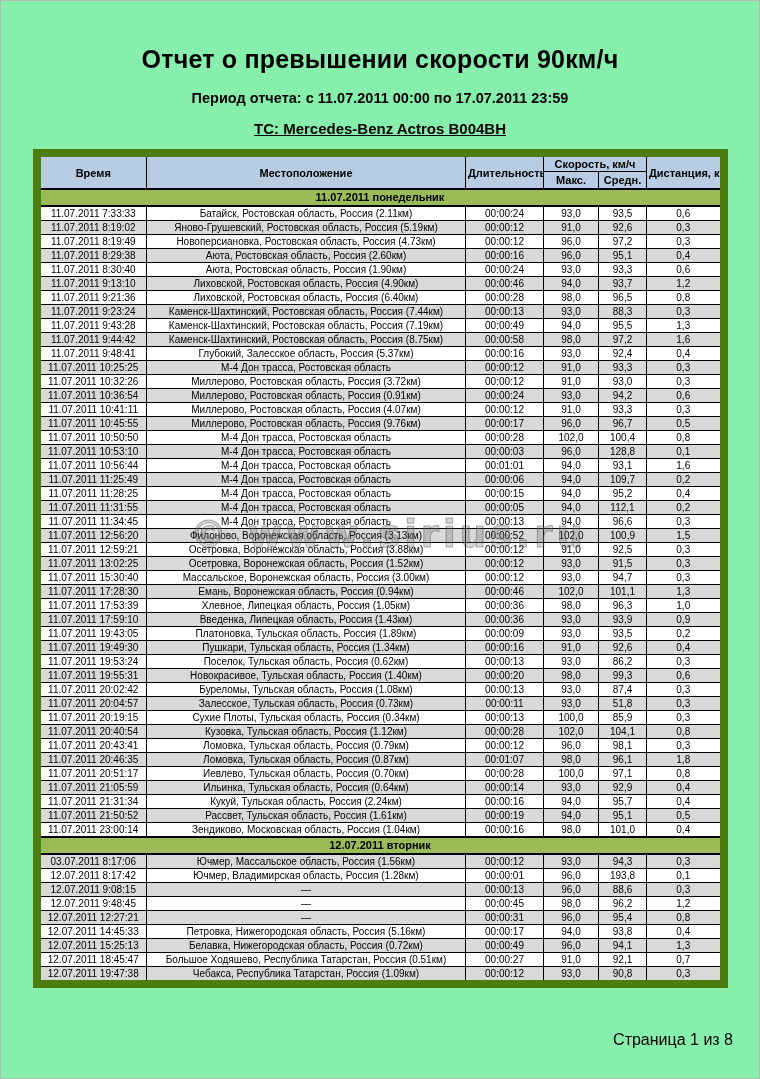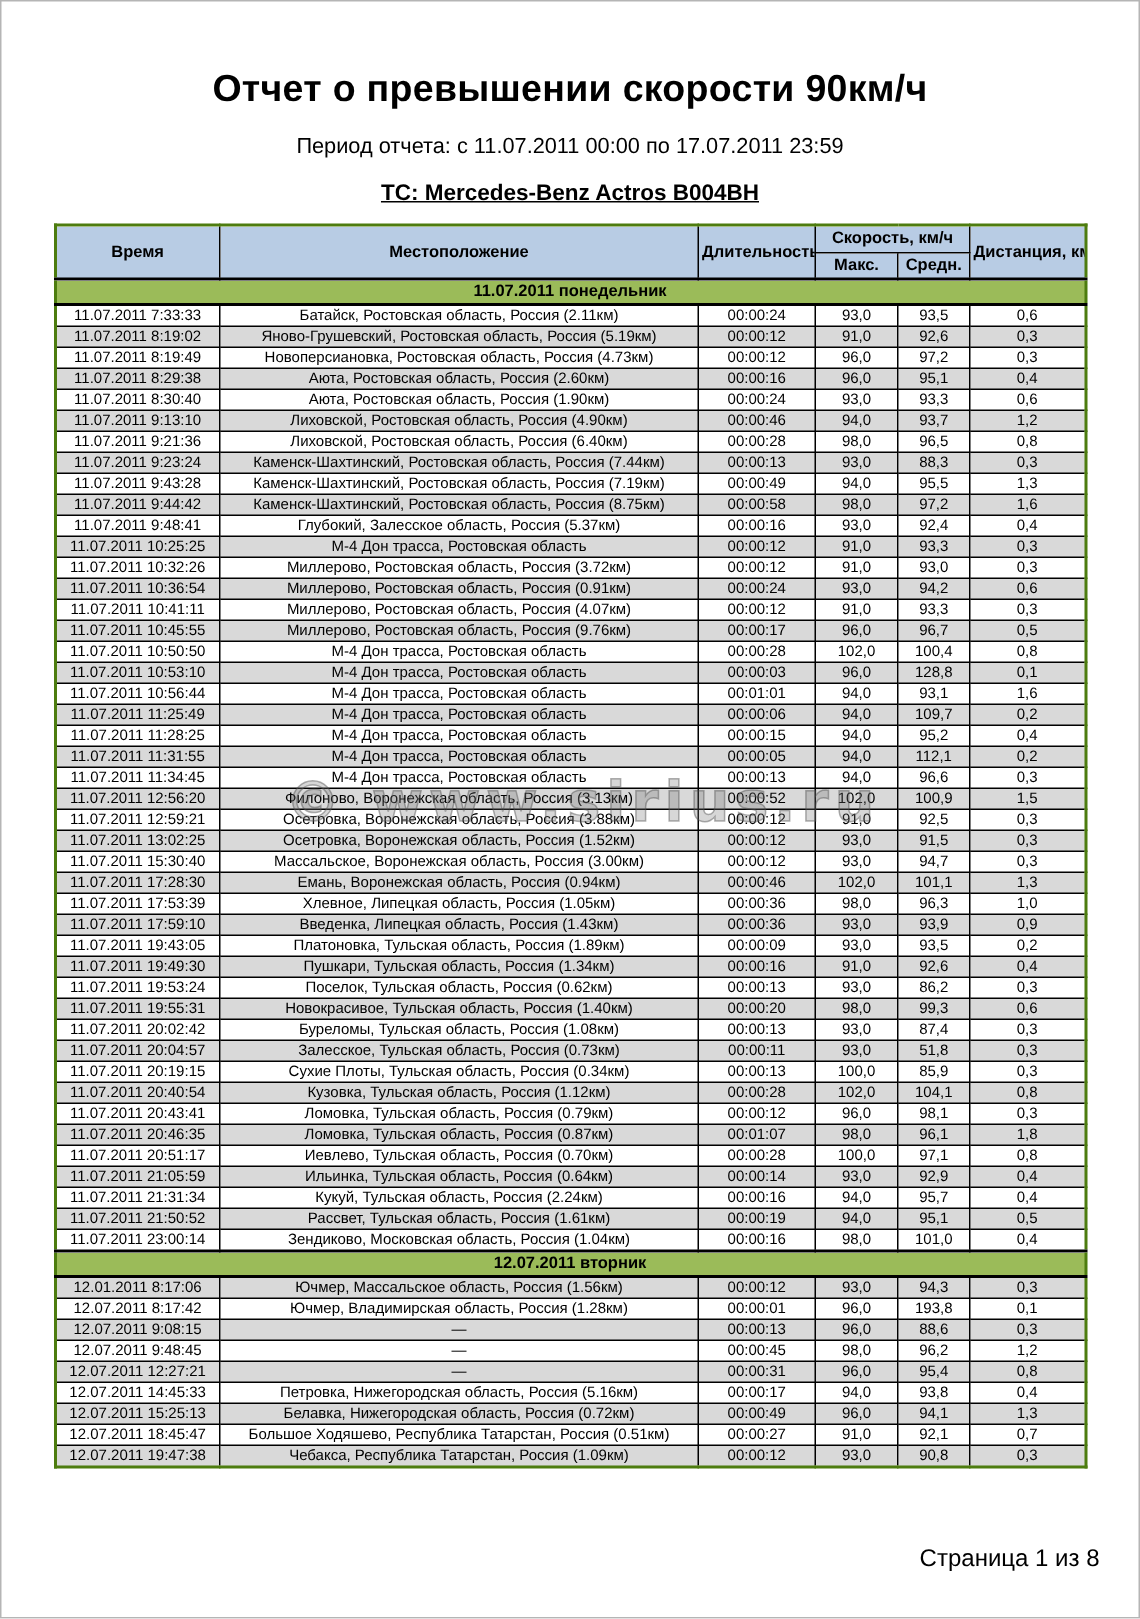--- a/index.html
+++ b/index.html
@@ -2,52 +2,52 @@
 <html lang="ru"><head>
 <meta charset="utf-8">
 <style>
   * { box-sizing: border-box; margin: 0; padding: 0; }
   html, body { background: #e8e8e8; }
   .page {
     position: relative;
     width: 760px;
     height: 1079px;
     margin: 0 auto;
-    background: #ffffff;
+    background: #86efac;
     border: 1px solid #b5b5b5;
     font-family: "Liberation Sans", sans-serif;
     color: #000;
     overflow: hidden;
   }
   .report-title {
     margin-top: 44px;
     text-align: center;
     font-size: 25px;
     font-weight: bold;
     letter-spacing: 0.2px;
   }
   .report-period {
     margin-top: 16px;
     text-align: center;
     font-size: 14.5px;
-    font-weight: normal;
+    font-weight: bold;
   }
   .report-vehicle {
     margin-top: 14px;
     text-align: center;
     font-size: 15px;
     font-weight: bold;
     text-decoration: underline;
   }
   table.report {
     width: 687px;
     margin: 12px auto 0 auto;
     border-collapse: collapse;
     table-layout: fixed;
-    border: 2px solid #4d7c0f;
+    border: 8px solid #4d7c0f;
   }
   table.report th, table.report td {
     border: 1px solid #000;
     text-align: center;
     vertical-align: middle;
     padding: 0 2px;
     overflow: hidden;
     white-space: nowrap;
   }
   table.report thead th {
@@ -487,21 +487,21 @@
           <td>Зендиково, Московская область, Россия (1.04км)</td>
           <td>00:00:16</td>
           <td>98,0</td>
           <td>101,0</td>
           <td>0,4</td>
         </tr>
         <tr class="section-row">
           <td colspan="6">12.07.2011 вторник</td>
         </tr>
         <tr class="even">
-          <td>12.01.2011 8:17:06</td>
+          <td>03.07.2011 8:17:06</td>
           <td>Ючмер, Массальское область, Россия (1.56км)</td>
           <td>00:00:12</td>
           <td>93,0</td>
           <td>94,3</td>
           <td>0,3</td>
         </tr>
         <tr class="odd">
           <td>12.07.2011 8:17:42</td>
           <td>Ючмер, Владимирская область, Россия (1.28км)</td>
           <td>00:00:01</td>

